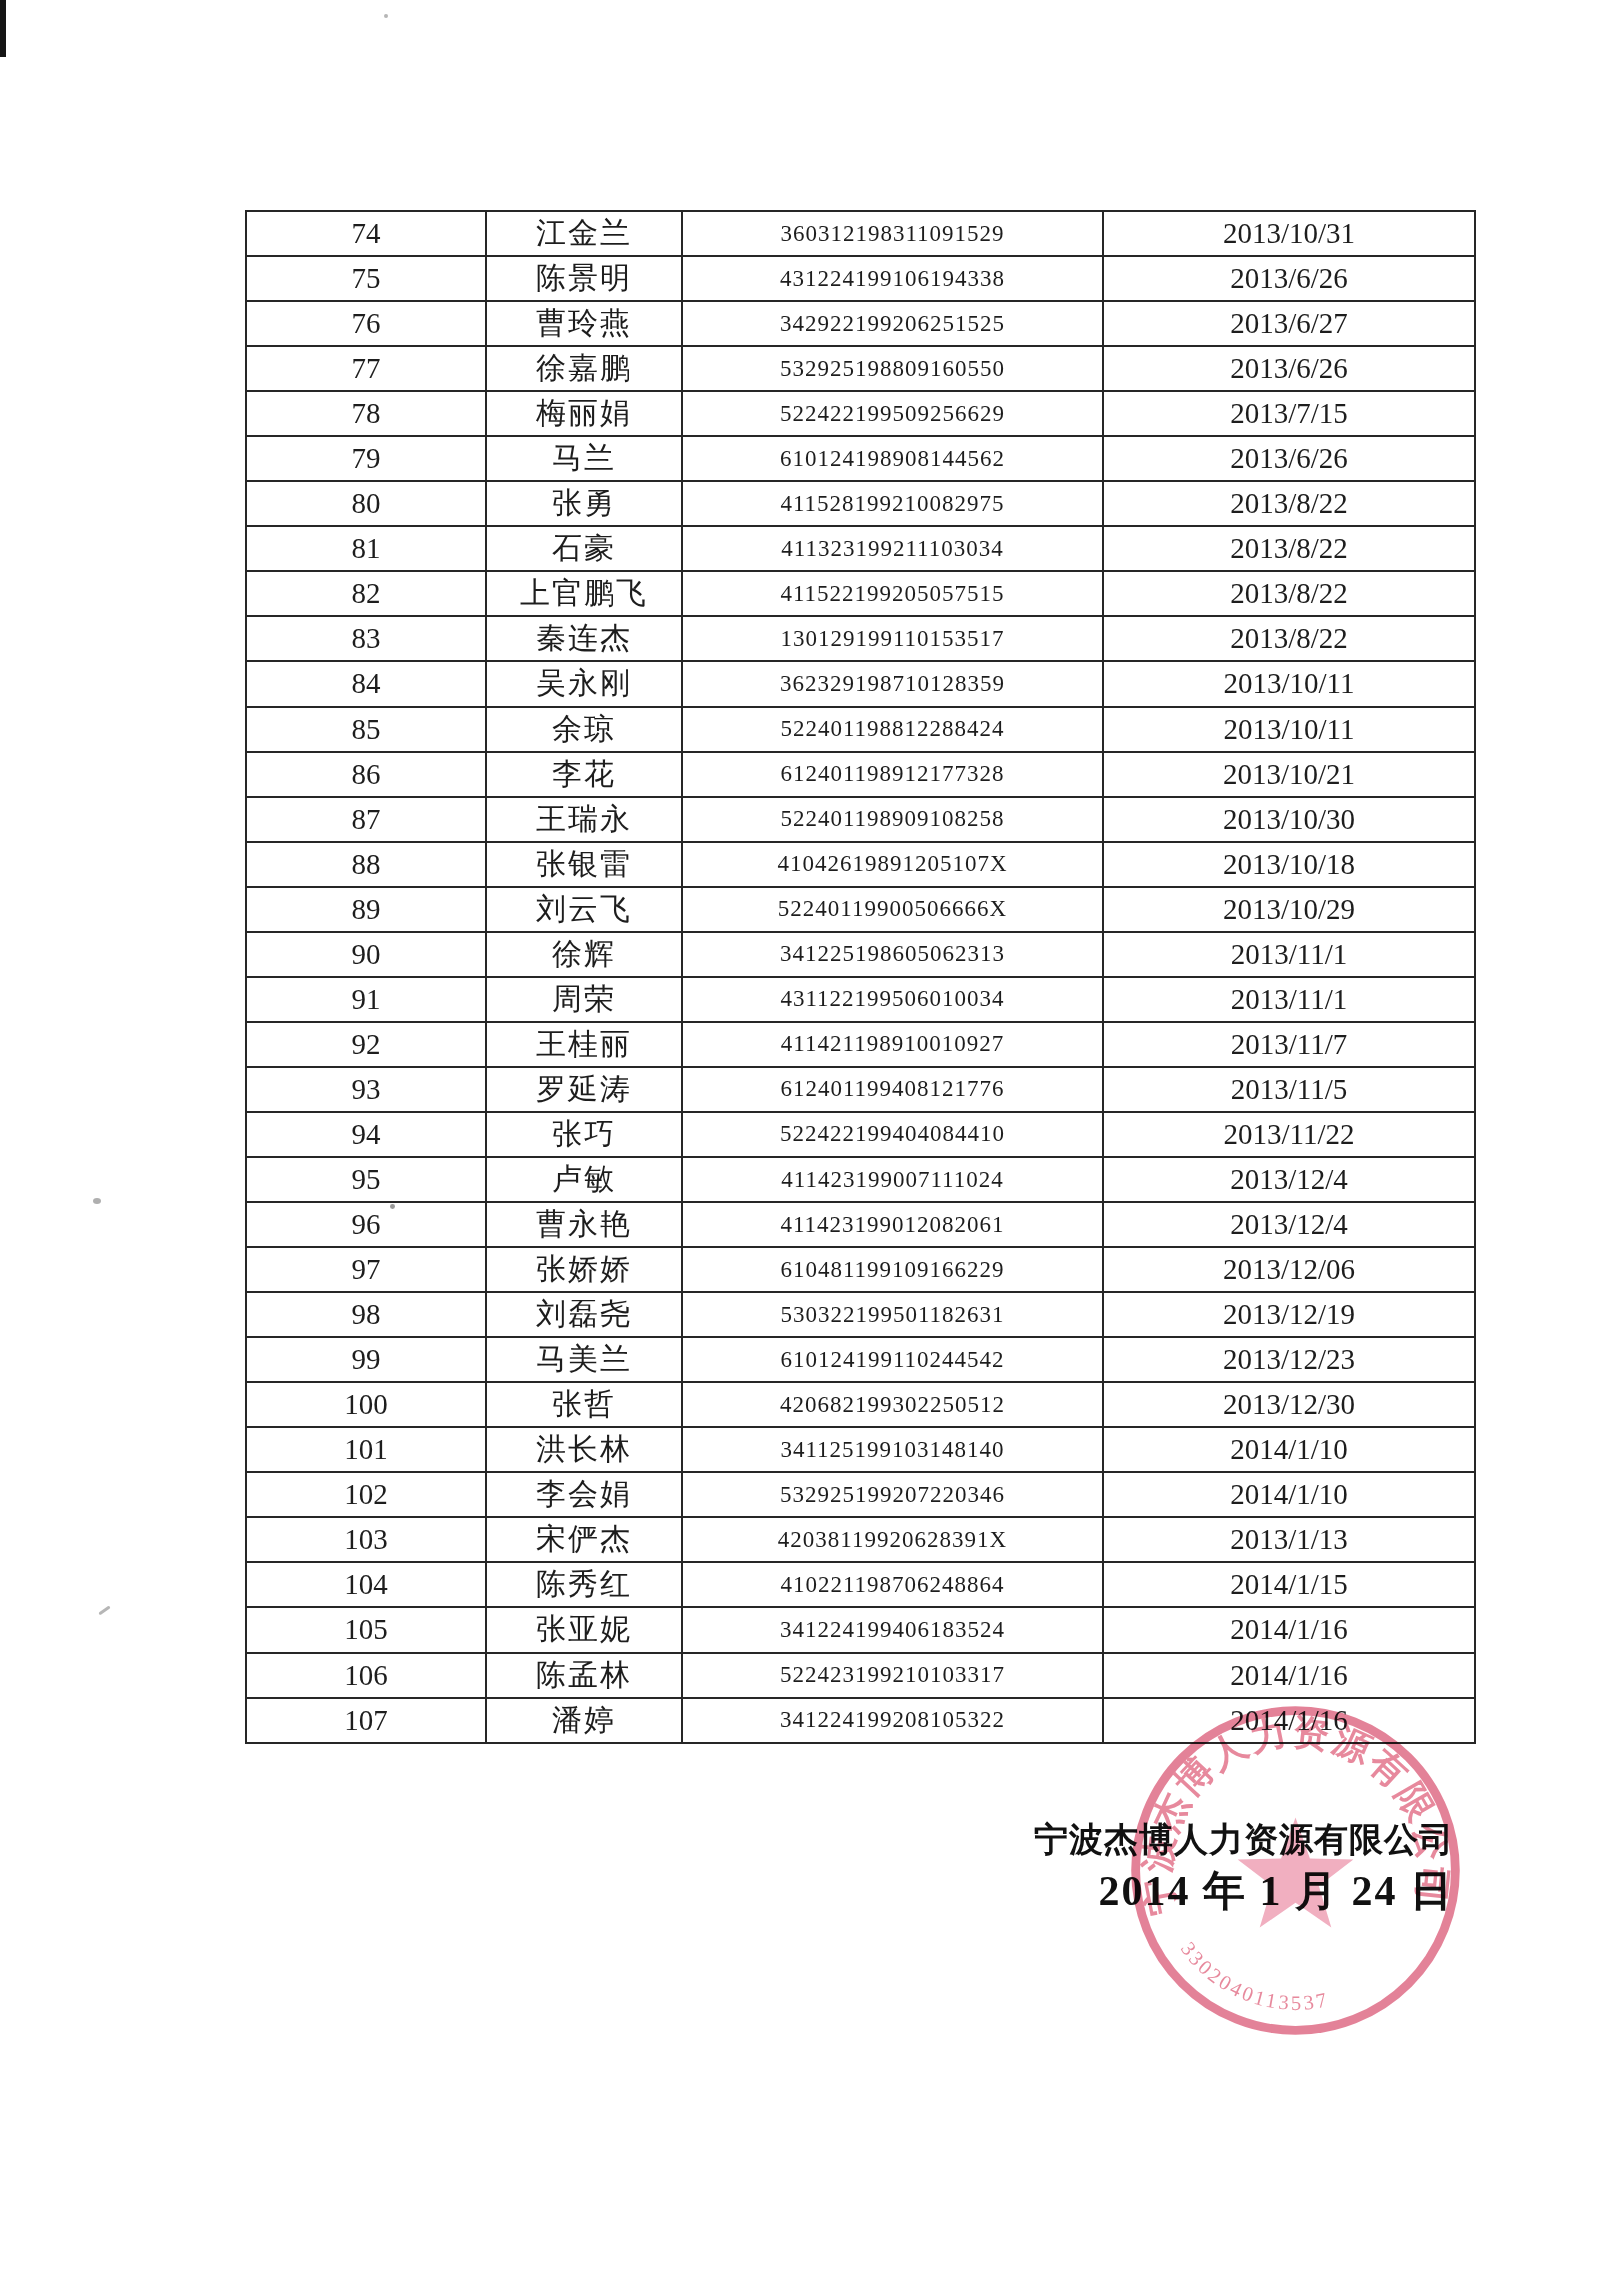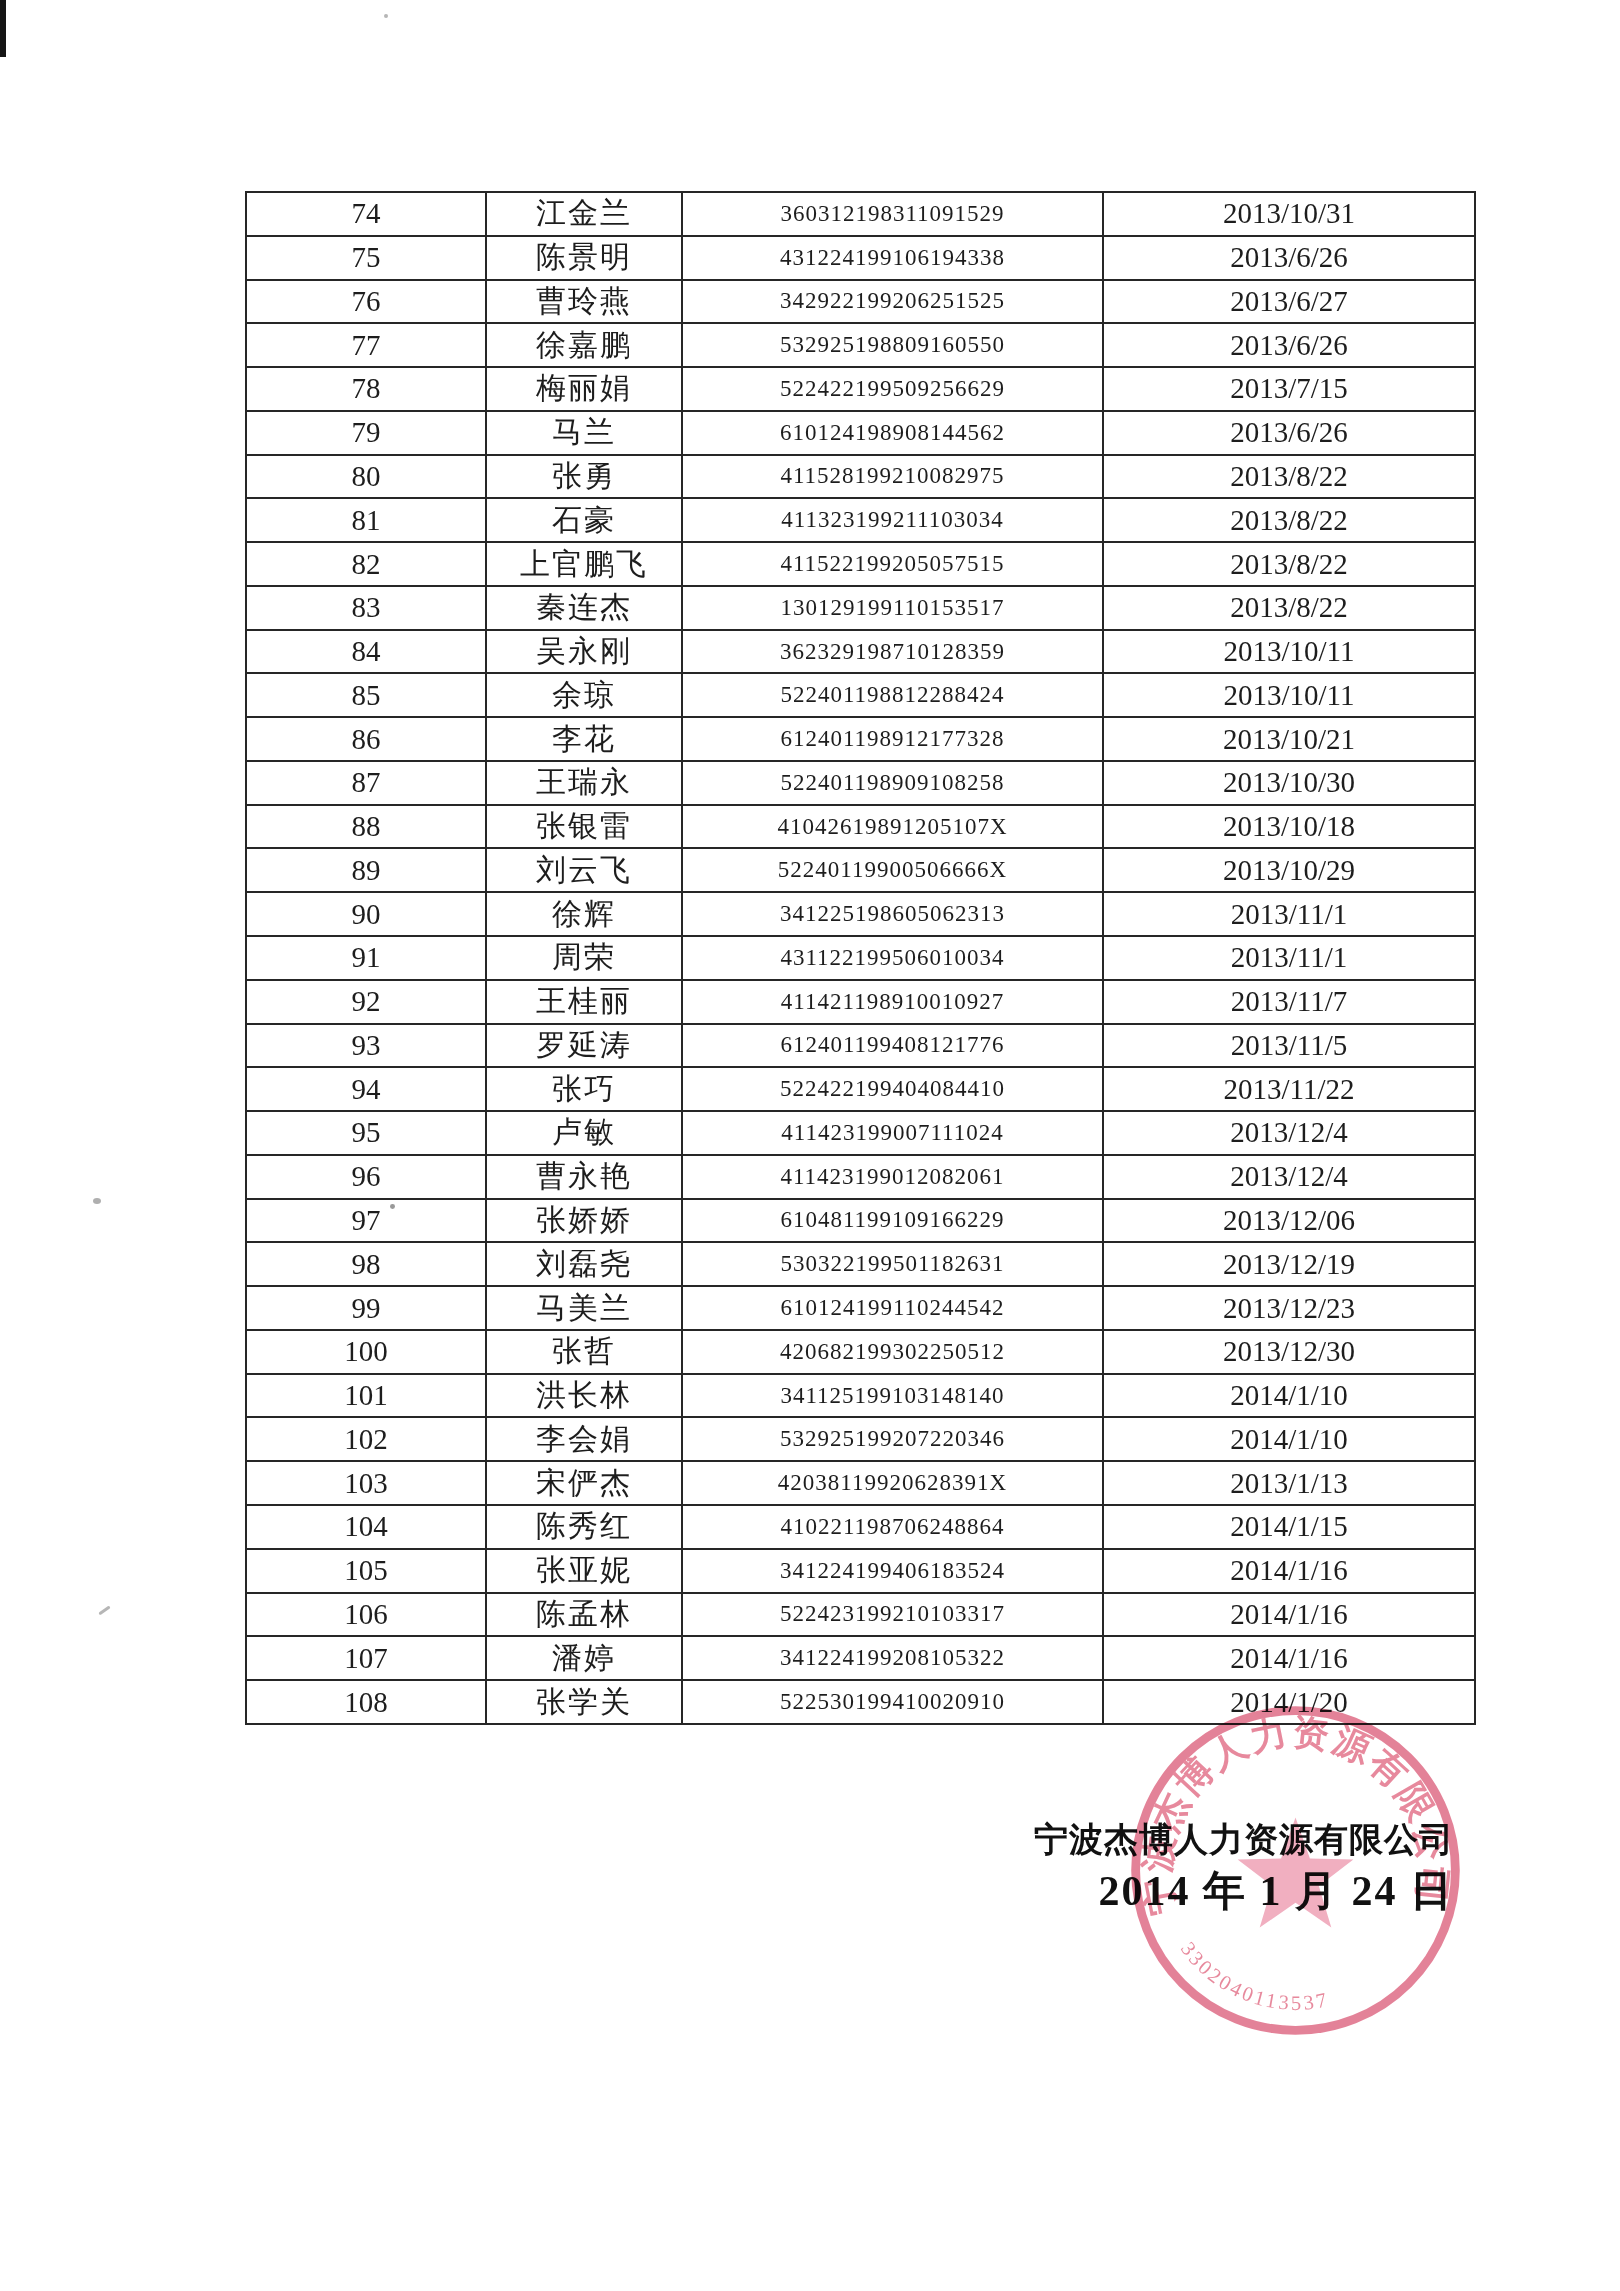--- a/index.html
+++ b/index.html
@@ -10,21 +10,21 @@
     overflow:hidden;
     font-family:"Liberation Serif","DejaVu Serif",serif;
   }
   
   table.roster{
     position:absolute;left:245px;top:191px;
     width:1230px;height:1534px;
     border-collapse:collapse;table-layout:fixed;
     font-size:29px;color:#1d1d1d;
   }
-  table.roster{border:2.9px solid #1f1f1f;}
+  table.roster{border:2.9px solid #1f1f1f;margin-top:19px;}
   table.roster td{
     border:2px solid #262626;
     text-align:center;vertical-align:middle;
     padding:0;overflow:hidden;white-space:nowrap;
   }
   td.c-name{font-size:30px;letter-spacing:2px;}
   td.c-id{font-size:23px;letter-spacing:1px;}
   td.c-date{font-size:29px;border-radius:17px;}
   
   .footer{
@@ -259,26 +259,20 @@
           <td class="c-no">106</td>
           <td class="c-name">陈孟林</td>
           <td class="c-id">522423199210103317</td>
           <td class="c-date">2014/1/16</td>
         </tr>
         <tr>
           <td class="c-no">107</td>
           <td class="c-name">潘婷</td>
           <td class="c-id">341224199208105322</td>
           <td class="c-date">2014/1/16</td>
-        </tr>
-        <tr>
-          <td class="c-no">108</td>
-          <td class="c-name">张学关</td>
-          <td class="c-id">522530199410020910</td>
-          <td class="c-date">2014/1/20</td>
         </tr>
       </tbody>
   </table>
 
   <div class="footer">
     <div class="company">宁波杰博人力资源有限公司</div>
     <div class="issued">2014 年 1 月 24 日</div>
   </div>
 
   <svg class="stamp" viewBox="0 0 364 364">

